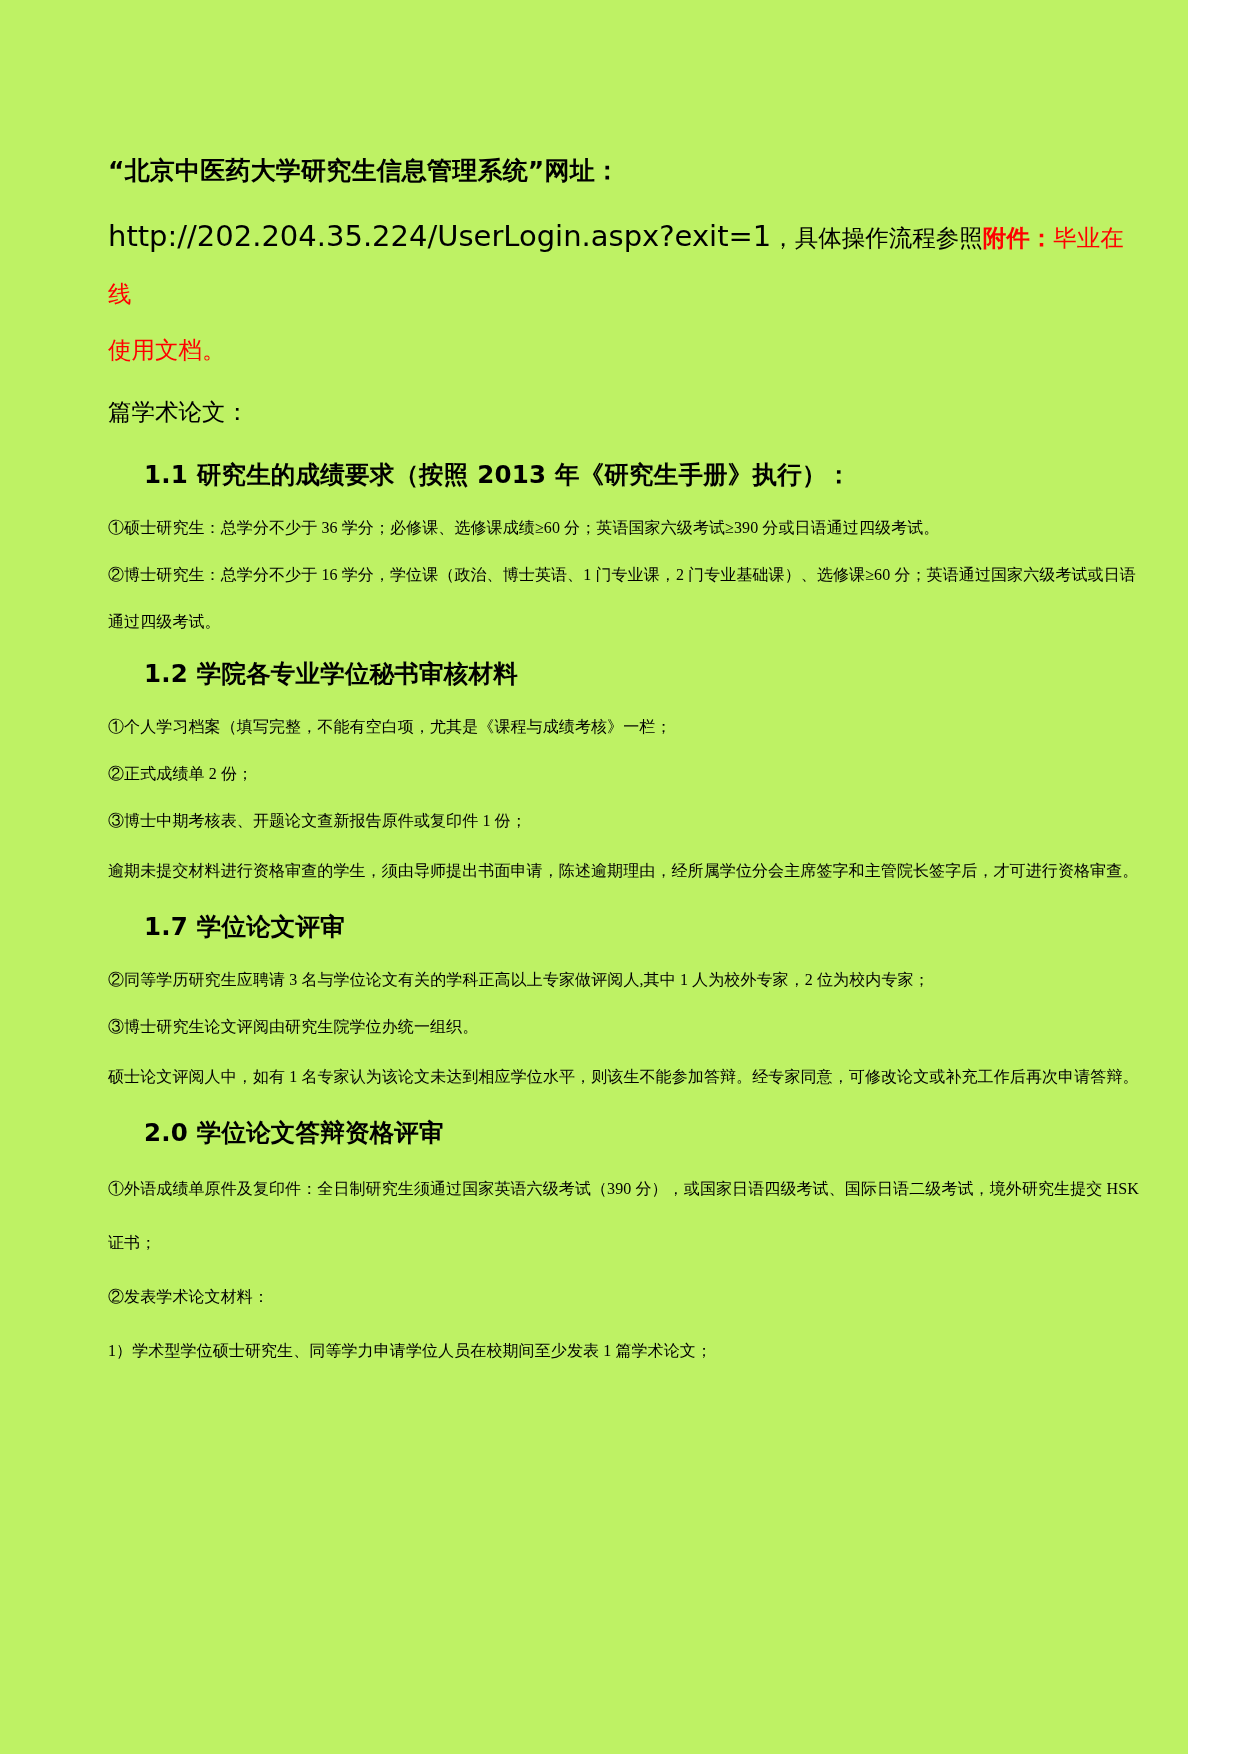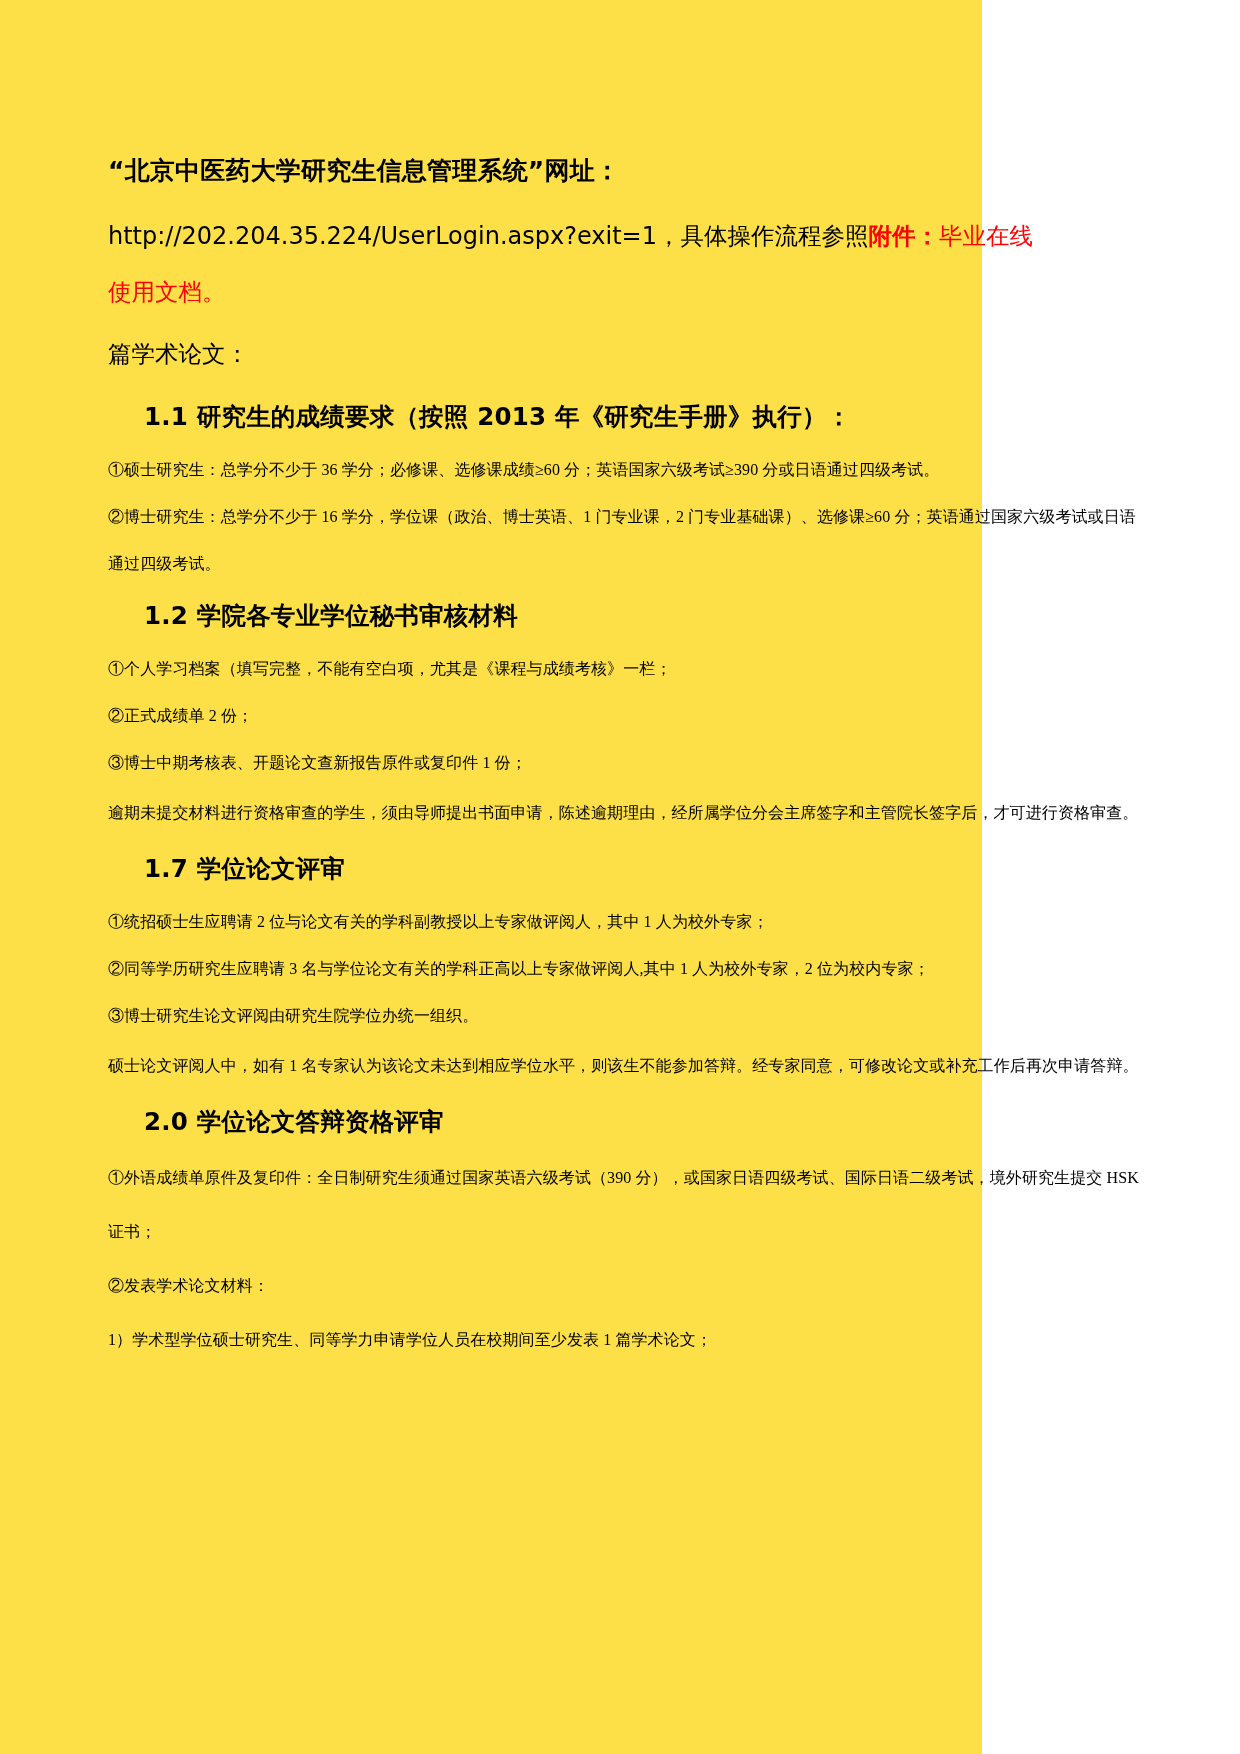--- a/index.html
+++ b/index.html
@@ -8,24 +8,24 @@
     background: #ffffff;
   }
   body {
     width: 1240px;
     height: 1754px;
     font-family: "Liberation Serif", serif;
     color: #000000;
   }
   .page {
     box-sizing: border-box;
-    width: 982px;
+    width: 1188px;
     height: 1754px;
     padding: 140px 98px 0 108px;
-    background: #fde047;
+    background: #bef264;
   }
   .doc {
     width: 1034px;
   }
   p {
     margin: 0 0 0 0;
   }
   
   .title-line {
     font-family: "DejaVu Sans", sans-serif;
@@ -54,21 +54,21 @@
   .body-line.loose {
     line-height: 54px;
   }
   .url-line {
     font-family: "Liberation Serif", serif;
     font-size: 23.5px;
     line-height: 56px;
   }
   .latin {
     font-family: "DejaVu Sans", sans-serif;
-    font-size: 24px;
+    font-size: 29px;
   }
   .red {
     color: #ff0000;
   }
   .red-bold {
     color: #ff0000;
     font-family: "DejaVu Sans", sans-serif;
     font-weight: bold;
   }
   .spacer-sm { height: 6px; }
@@ -108,21 +108,20 @@
     </p>
     <p class="body-line">①个人学习档案（填写完整，不能有空白项，尤其是《课程与成绩考核》一栏；</p>
     <p class="body-line">②正式成绩单 2 份；</p>
     <p class="body-line">③博士中期考核表、开题论文查新报告原件或复印件 1 份；</p>
     <p class="body-line loose">逾期未提交材料进行资格审查的学生，须由导师提出书面申请，陈述逾期理由，经所属学位分会主席签字和主管院长签字后，才可进行资格审查。</p>
 
     <p class="heading">
       <span class="num">1.7</span>
       <span>学位论文评审</span>
     </p>
-    <p class="body-line">①统招硕士生应聘请 2 位与论文有关的学科副教授以上专家做评阅人，其中 1 人为校外专家；</p>
     <p class="body-line">②同等学历研究生应聘请 3 名与学位论文有关的学科正高以上专家做评阅人,其中 1 人为校外专家，2 位为校内专家；</p>
     <p class="body-line">③博士研究生论文评阅由研究生院学位办统一组织。</p>
     <p class="body-line loose">硕士论文评阅人中，如有 1 名专家认为该论文未达到相应学位水平，则该生不能参加答辩。经专家同意，可修改论文或补充工作后再次申请答辩。</p>
 
     <p class="heading">
       <span class="num">2.0</span>
       <span>学位论文答辩资格评审</span>
     </p>
     <p class="body-line loose">①外语成绩单原件及复印件：全日制研究生须通过国家英语六级考试（390 分），或国家日语四级考试、国际日语二级考试，境外研究生提交 HSK 证书；</p>
     <p class="body-line loose">②发表学术论文材料：</p>

